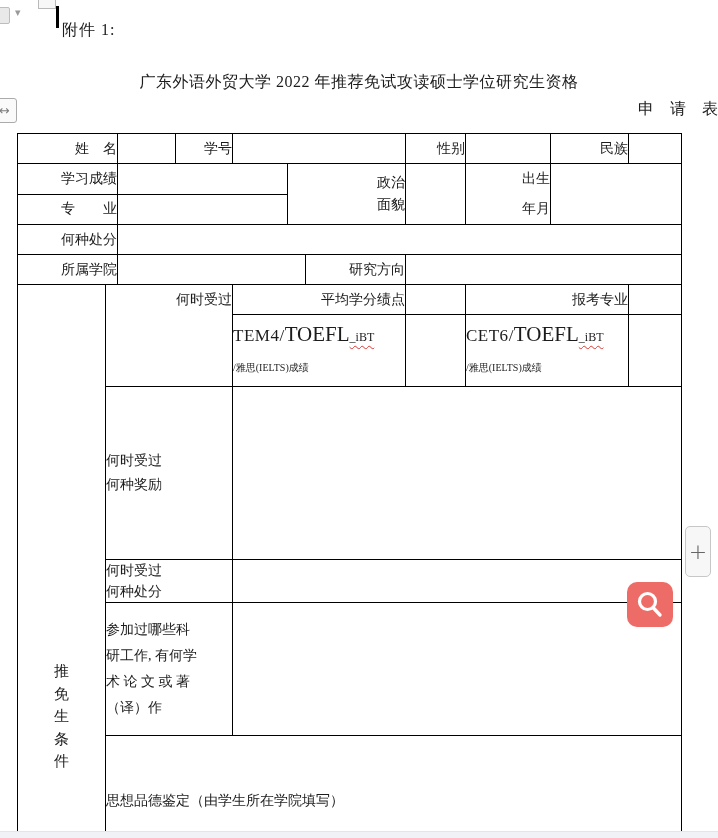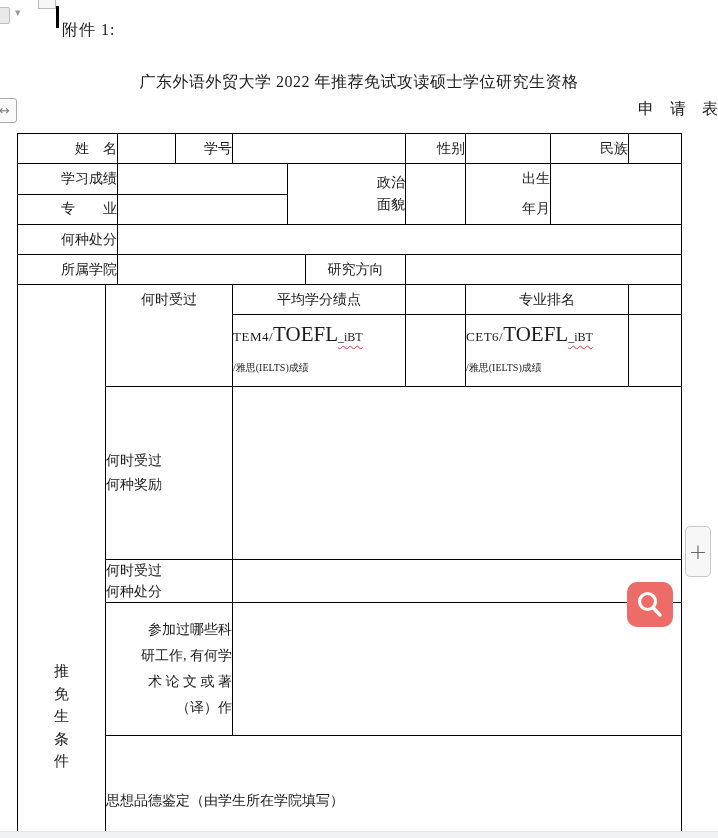--- a/index.html
+++ b/index.html
@@ -17,35 +17,35 @@
   .doc-subtitle{position:absolute;left:0;top:99px;width:100%;text-align:right;font-size:16px;}
 
   
   .move-handle{position:absolute;left:-8px;top:98px;width:23px;height:23px;border:1px solid #ababab;border-radius:3px;
                background:#fafafa;display:flex;align-items:center;justify-content:center;font-size:13px;color:#7d7d7d;
                font-family:"DejaVu Sans",sans-serif;}
 
   table.form{position:absolute;left:17px;top:133px;border-collapse:collapse;table-layout:fixed;width:664px;}
   table.form td{border:1.5px solid #000;padding:0;font-size:14px;vertical-align:middle;overflow:hidden;}
   td.lab{text-align:right;}
-  td.lab-left{text-align:center;padding-left:7px;}
+  td.lab-left{text-align:right;padding-left:7px;}
   .prelin{white-space:pre-line;}
   td.fill{background:#fff;}
   .r30{height:30px;}.r72{height:72px;}.r173{height:173px;}.r42{height:42px;}.r133{height:133px;}.rlast{height:130px;}
 
   td.side-cell{vertical-align:top;text-align:center;}
   .side-text{white-space:pre-line;line-height:22.5px;padding-top:283px;font-size:15px;}
 
   td.award{white-space:pre-line;text-align:left;padding-left:8px;line-height:24px;}
   td.punish{white-space:pre-line;text-align:left;padding-left:8px;line-height:21px;}
-  td.research{white-space:pre-line;text-align:right;padding-left:6px;vertical-align:bottom;padding-bottom:8px;line-height:26px;font-size:14.5px;}
+  td.research{white-space:pre-line;text-align:left;padding-left:6px;vertical-align:bottom;padding-bottom:8px;line-height:26px;font-size:14.5px;}
   td.moral{vertical-align:top;text-align:left;padding:5px 0 0 7px;}
 
   td.exam{vertical-align:middle;text-align:left;padding-left:7px;line-height:30px;}
-  .exam-abbr{font-size:13px;letter-spacing:0.5px;}
+  .exam-abbr{font-size:17px;letter-spacing:0.5px;}
   .exam-big{font-size:21px;}
   .exam-wavy{font-size:12px;text-decoration:underline wavy #d63c35;text-decoration-thickness:1px;text-underline-offset:4px;}
   .exam-l2{font-size:10px;}
 
   
   .plus-btn{position:absolute;left:685px;top:526px;width:26px;height:51px;background:#f7f7f7;border:1px solid #c7c7c7;
             border-radius:5px;display:flex;align-items:center;justify-content:center;font-size:22px;font-weight:300;
             color:#666;font-family:"DejaVu Sans",sans-serif;box-sizing:border-box;}
   .search-btn{position:absolute;left:627px;top:582px;width:46px;height:45px;border-radius:10px;border:none;
               display:flex;align-items:center;justify-content:center;cursor:pointer;}
@@ -126,21 +126,21 @@
       <td rowspan="6" class="side-cell">
         <div class="side-text">推
 免
 生
 条
 件</div>
       </td>
       <td colspan="3" rowspan="2" class="lab-left" style="vertical-align:top;padding-top:6px;">何时受过</td>
       <td colspan="3" class="lab-left">平均学分绩点</td>
       <td class="fill"></td>
-      <td colspan="2" class="lab-left">专业排名</td>
+      <td colspan="2" class="lab-left">报考专业</td>
       <td class="fill"></td>
     </tr>
 
     <tr class="r72">
       <td colspan="3" class="exam">
         <span class="exam-abbr">TEM4</span><span class="exam-abbr">/</span><span class="exam-big">TOEFL</span><span class="exam-wavy">_iBT</span><br>
         <span class="exam-l2">/雅思(IELTS)成绩</span>
       </td>
       <td class="fill"></td>
       <td colspan="2" class="exam">

